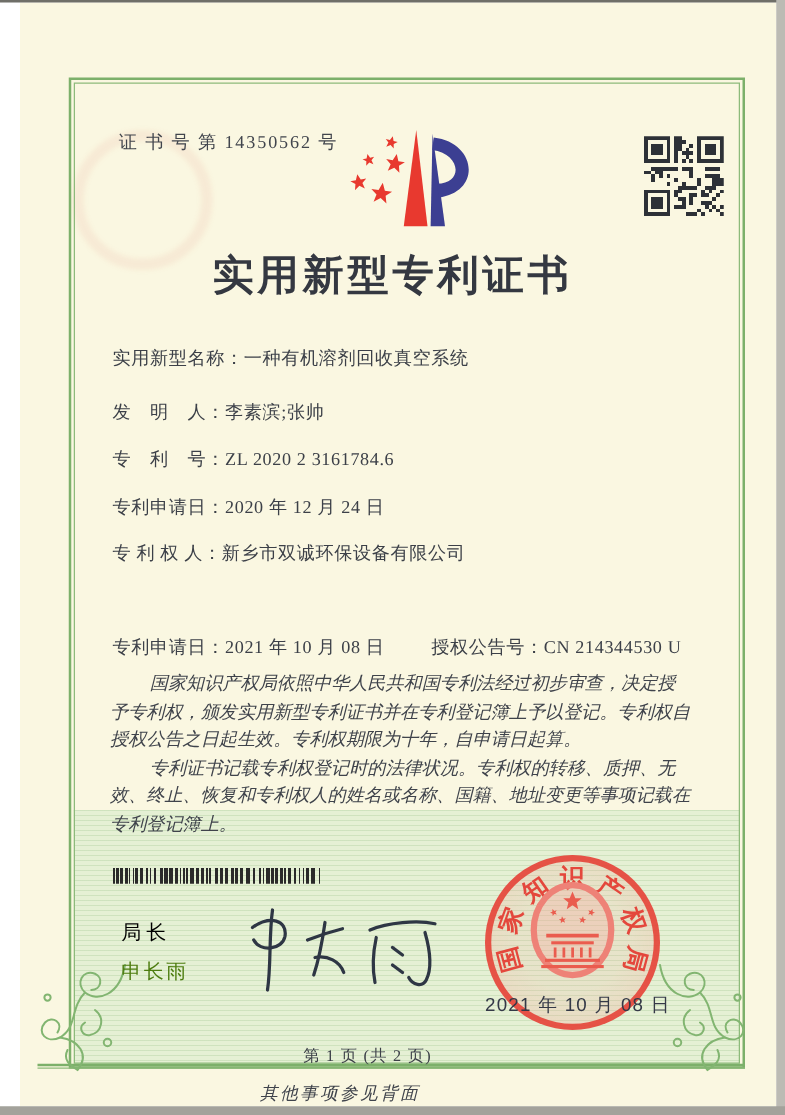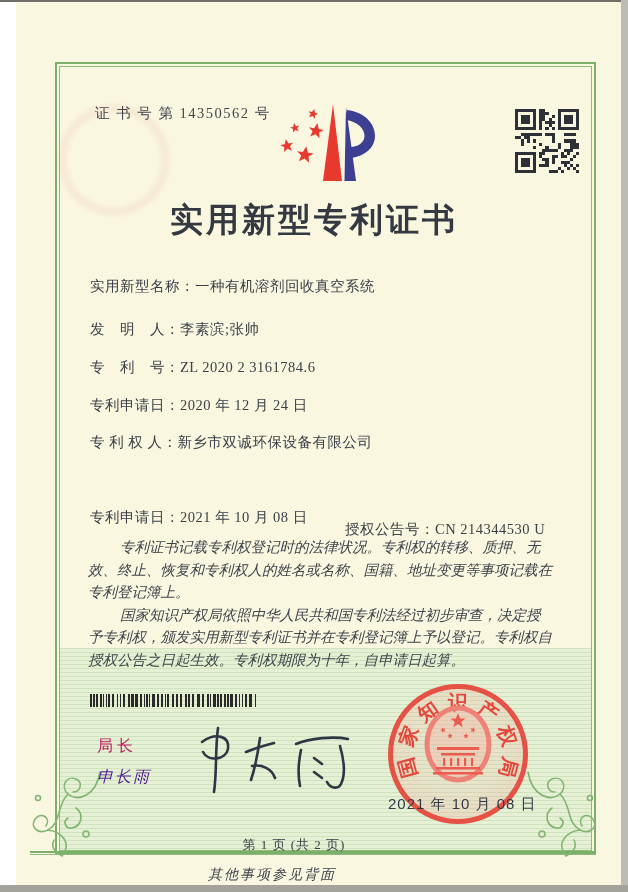--- a/index.html
+++ b/index.html
@@ -24,29 +24,29 @@
   .ornament.right{left:518px;top:768px;transform:scaleX(-1);}
   .bleed{position:absolute;left:58px;top:104px;width:112px;height:112px;border-radius:50%;
       border:9px solid rgba(222,90,78,.08);box-sizing:border-box;filter:blur(2px);}
   .cert-no{position:absolute;left:95px;top:104px;font-size:14.5px;letter-spacing:1.5px;color:#41454d;}
   .logo{position:absolute;left:278px;top:101px;}
   .qr{position:absolute;left:515px;top:109px;}
   .title{position:absolute;left:0;top:198px;width:628px;text-align:center;
       font-size:33px;font-weight:600;letter-spacing:3px;color:#343841;}
   .frow{position:absolute;left:90px;width:480px;font-size:14.5px;color:#3c4048;letter-spacing:.5px;white-space:nowrap;}
   .frow .lb{color:#3c4048;}
-  .grant-no{position:absolute;left:255px;top:12px;text-align:right;}
+  .grant-no{position:absolute;left:255px;top:0;text-align:right;}
   .paras{position:absolute;left:88px;top:536px;width:464px;font-size:14.5px;line-height:22.5px;
       color:#3f434b;font-style:italic;}
   .paras p{margin:0;text-indent:2.2em;}
   .barcode{position:absolute;left:90px;top:694px;}
-  .signer-title{position:absolute;left:97px;top:736px;font-size:16px;letter-spacing:4px;color:#be185d;
+  .signer-title{position:absolute;left:97px;top:736px;font-size:16px;letter-spacing:4px;color:#000000;
       font-family:"Liberation Sans","DejaVu Sans",sans-serif;}
-  .signer-name{position:absolute;left:97px;top:767px;font-size:16px;letter-spacing:2px;color:#4c1d95;
-      font-family:"Liberation Sans","DejaVu Sans",sans-serif;font-style:italic;}
+  .signer-name{position:absolute;left:97px;top:767px;font-size:16px;letter-spacing:2px;color:#4d7c0f;
+      font-family:"Liberation Sans","DejaVu Sans",sans-serif;}
   .signature{position:absolute;left:188px;top:722px;}
   .seal{position:absolute;left:388px;top:684px;width:140px;height:140px;border-radius:50%;
       border:5px solid rgba(229,63,52,.88);box-sizing:border-box;
       background:radial-gradient(circle at 50% 48%,rgba(248,152,140,.14) 45%,rgba(248,152,140,.30) 92%);}
   .seal-char{position:absolute;left:50%;top:50%;font-size:20px;font-weight:700;color:#e4473c;
       transform-origin:center;}
   .emblem{position:absolute;left:421px;top:704px;}
   .seal-date{position:absolute;left:388px;top:795px;width:170px;font-size:15px;letter-spacing:1px;
       color:#343947;font-family:"Liberation Sans","DejaVu Sans",sans-serif;}
   .page-info{position:absolute;left:0;top:836px;width:588px;text-align:center;font-size:13px;
@@ -317,22 +317,22 @@
   <div class="frow" style="top:320px"><span class="lb">发　明　人：</span><span>李素滨;张帅</span></div>
   <div class="frow" style="top:358px"><span class="lb">专　利　号：</span><span>ZL 2020 2 3161784.6</span></div>
   <div class="frow" style="top:396px"><span class="lb">专利申请日：</span><span>2020 年 12 月 24 日</span></div>
   <div class="frow" style="top:433px"><span class="lb">专 利 权 人：</span><span>新乡市双诚环保设备有限公司</span></div>
   <div class="frow" style="top:508px">
     <span><span class="lb">专利申请日：</span><span>2021 年 10 月 08 日</span></span>
     <span class="grant-no"><span class="lb">授权公告号：</span><span>CN 214344530 U</span></span>
   </div>
 
   <div class="paras">
+    <p>国家知识产权局依照中华人民共和国专利法经过初步审查，决定授予专利权，颁发实用新型专利证书并在专利登记簿上予以登记。专利权自授权公告之日起生效。专利权期限为十年，自申请日起算。</p>
     <p>专利证书记载专利权登记时的法律状况。专利权的转移、质押、无效、终止、恢复和专利权人的姓名或名称、国籍、地址变更等事项记载在专利登记簿上。</p>
-    <p>国家知识产权局依照中华人民共和国专利法经过初步审查，决定授予专利权，颁发实用新型专利证书并在专利登记簿上予以登记。专利权自授权公告之日起生效。专利权期限为十年，自申请日起算。</p>
   </div>
 
   <svg class="barcode" width="166" height="13" viewBox="0 0 166 13" shape-rendering="crispEdges">
       <rect x="0" y="0" width="2" height="13" fill="#2a2a2a"></rect>
       <rect x="3" y="0" width="2" height="13" fill="#2a2a2a"></rect>
       <rect x="6" y="0" width="2" height="13" fill="#2a2a2a"></rect>
       <rect x="10" y="0" width="2" height="13" fill="#2a2a2a"></rect>
       <rect x="13" y="0" width="1" height="13" fill="#2a2a2a"></rect>
       <rect x="16" y="0" width="1" height="13" fill="#2a2a2a"></rect>
       <rect x="18" y="0" width="2" height="13" fill="#2a2a2a"></rect>

